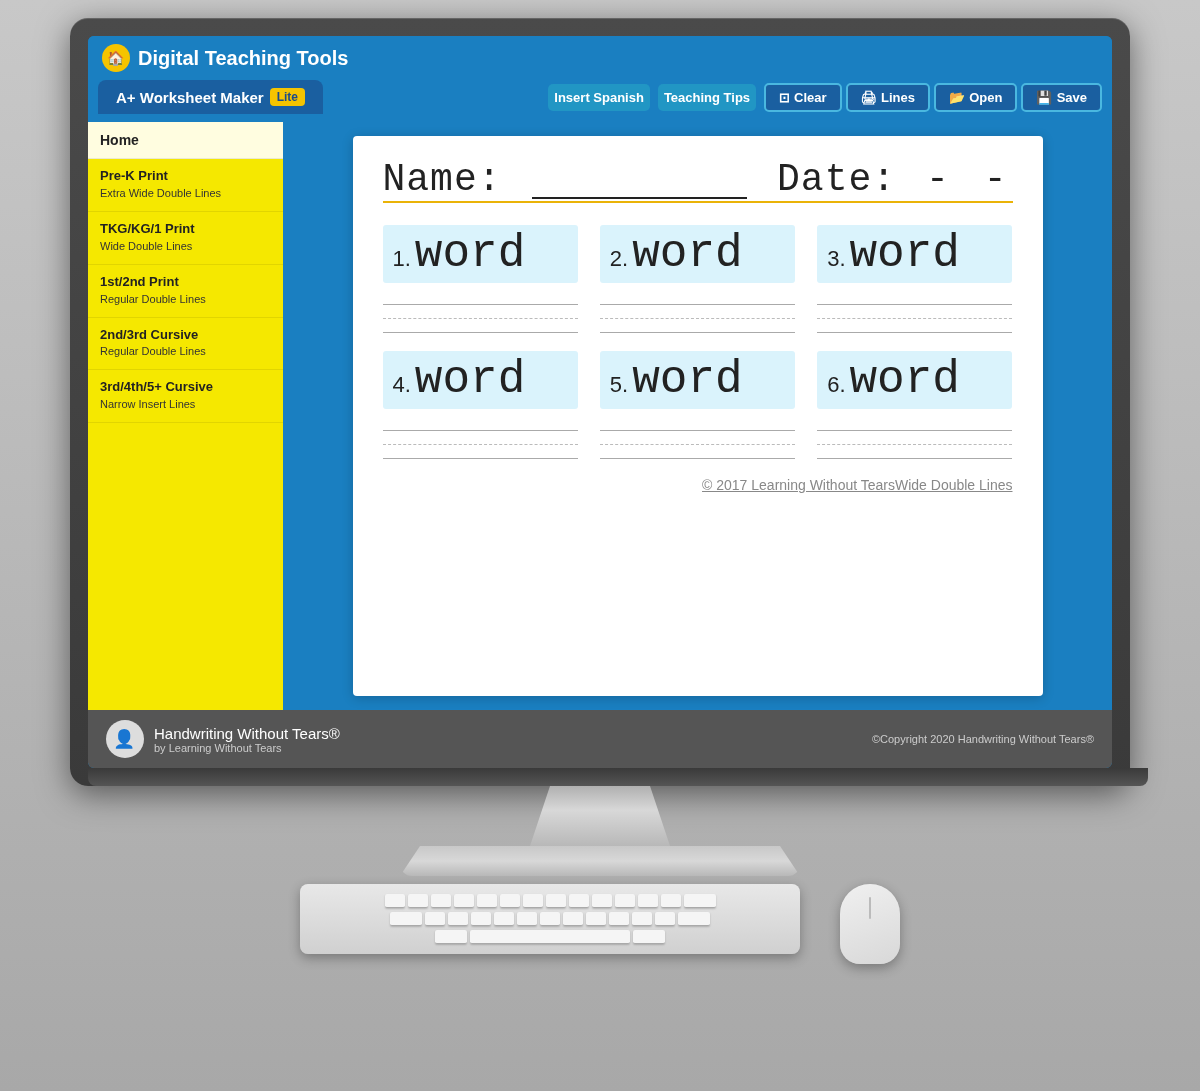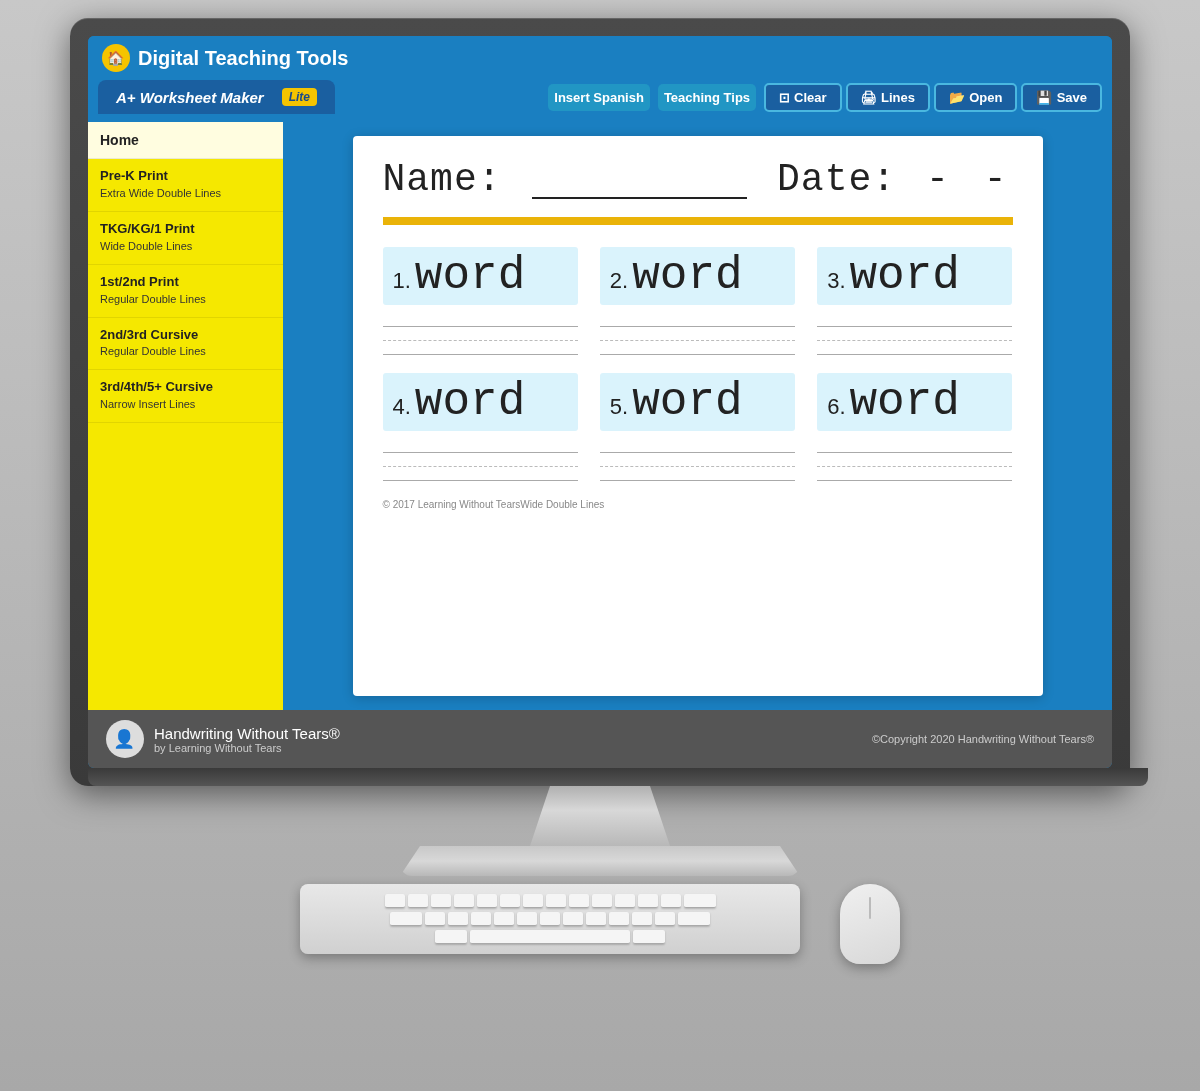--- a/index.html
+++ b/index.html
@@ -81,24 +81,23 @@
 
     .app-tab {
       background: #1a5fa0;
       color: white;
       padding: 8px 18px;
       border-radius: 8px 8px 0 0;
       font-size: 15px;
       font-weight: bold;
       display: flex;
       align-items: center;
-      gap: 18px;
+      gap: 6px;
       cursor: pointer;
       border-bottom: none;
-      font-style: italic;
     }
     .app-tab .lite-badge {
       background: #f5c400;
       color: #1a4a8a;
       font-size: 12px;
       font-weight: bold;
       padding: 2px 7px;
       border-radius: 4px;
     }
 
@@ -187,22 +186,22 @@
       padding: 22px 30px 18px 30px;
       box-shadow: 0 2px 12px rgba(0,0,0,0.2);
     }
 
     
     .name-date-row {
       display: flex;
       align-items: flex-end;
       gap: 30px;
       margin-bottom: 22px;
-      border-bottom: 8px solid #eab308;
-      padding-bottom: 16px;
+      border-bottom: 2px solid #eab308;
+      padding-bottom: 0;
     }
     .name-label, .date-label {
       font-size: 38px;
       font-family: 'Courier New', monospace;
       font-weight: normal;
       color: #222;
       letter-spacing: 1px;
     }
     .name-line {
       flex: 1;
@@ -265,24 +264,25 @@
       border-bottom: 1.5px solid #aaa;
       height: 10px;
     }
     .writing-line.dashed {
       border-bottom: 1px dashed #bbb;
     }
 
     
     .worksheet-footer {
       display: flex;
-      justify-content: flex-start;
+      justify-content: flex-end;
       margin-top: 18px;
-      font-size: 10px;
+      font-size: 14px;
       color: #888;
+      text-decoration: underline;
     }
 
     
     .app-footer {
       background: #555;
       padding: 10px 18px;
       display: flex;
       align-items: center;
       justify-content: space-between;
     }

